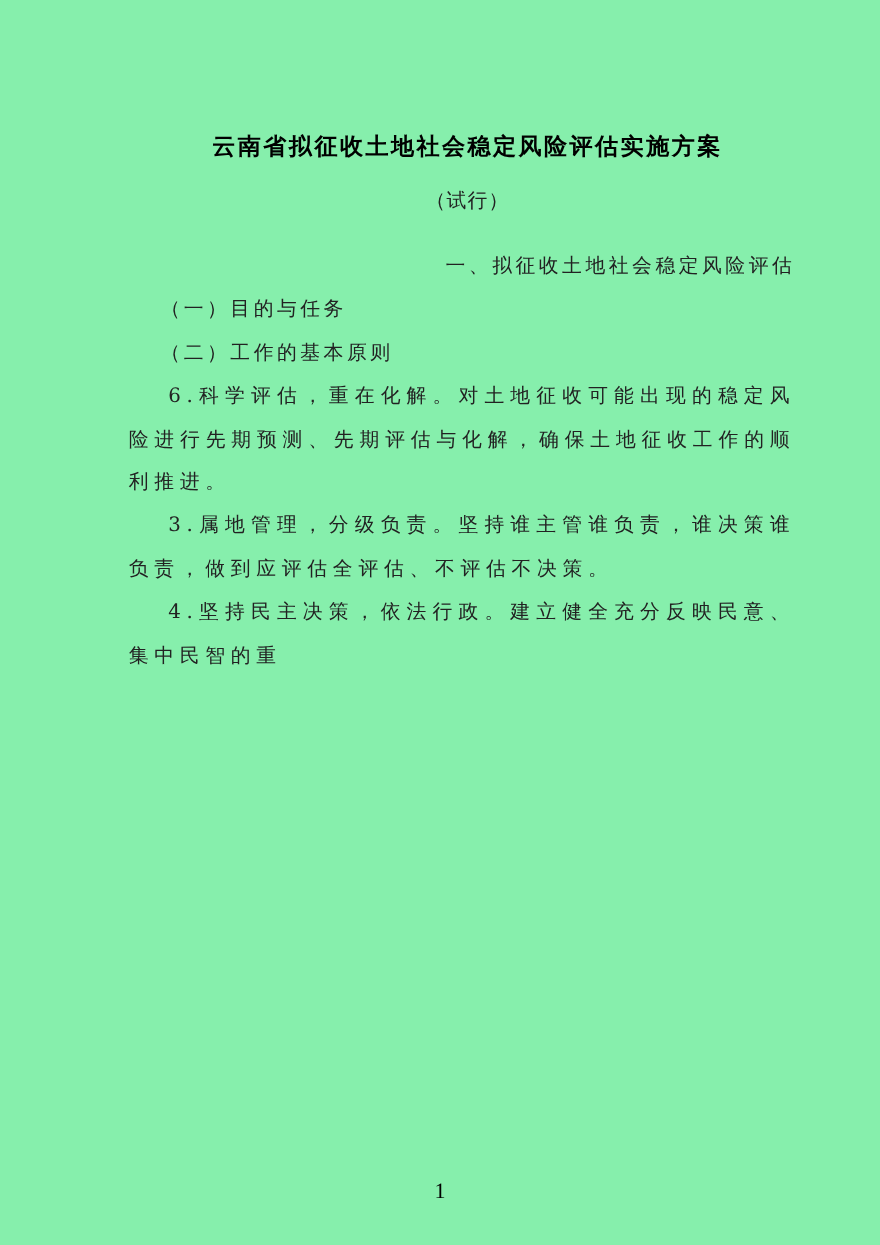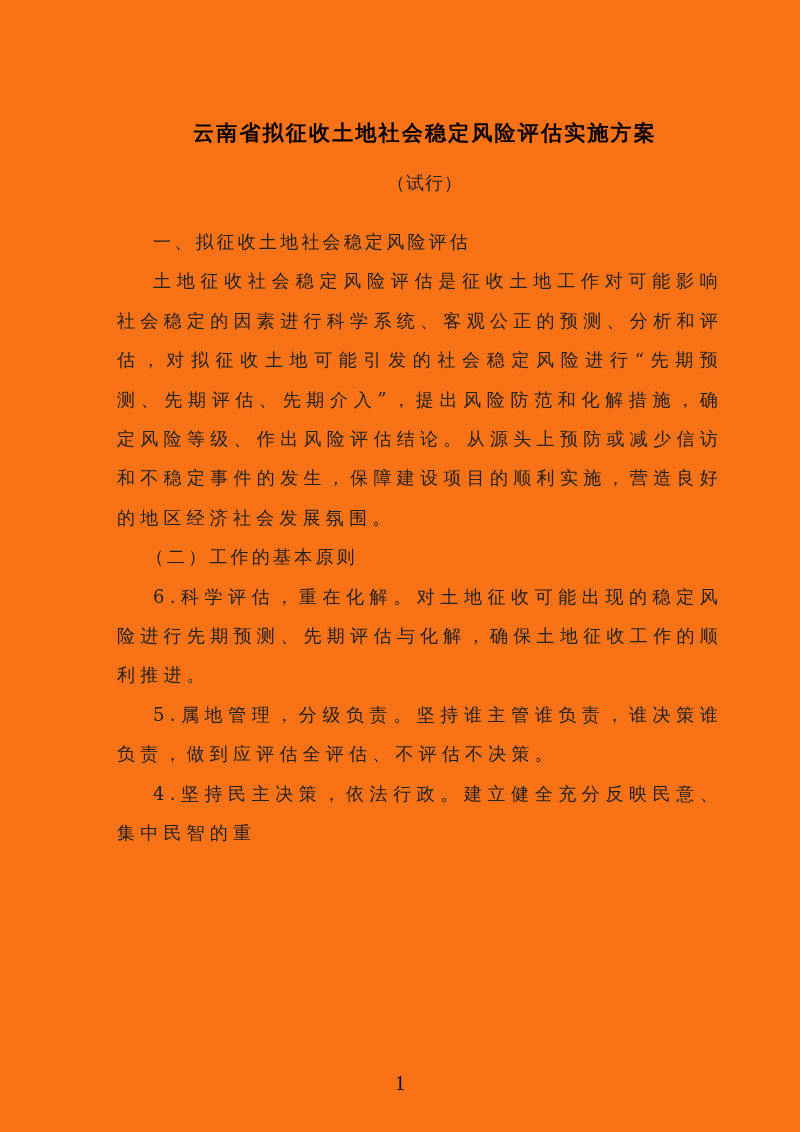--- a/index.html
+++ b/index.html
@@ -14,21 +14,21 @@
     overflow: hidden;
     font-family: "DejaVu Serif", "Liberation Serif", serif;
     color: #1a1a1a;
   }
   .page {
     position: absolute;
     left: 0;
     top: 0;
     width: 800px;
     height: 1132px;
-    background: #f97316;
+    background: #86efac;
   }
   .title {
     position: absolute;
     left: 0;
     top: 118px;
     width: 850px;
     text-align: center;
     font-family: "DejaVu Sans", "Liberation Sans", sans-serif;
     font-weight: bold;
     font-size: 21px;
@@ -58,21 +58,21 @@
     line-height: 39.4px;
     color: #222;
   }
   .para {
     margin: 0;
     text-indent: 2em;
     letter-spacing: 5.2px;
     text-align: justify;
     text-align-last: left;
   }
-  .heading-1 { margin: 0; text-indent: 2em; letter-spacing: 3.2px; }
+  .heading-1 { margin: 0; text-indent: 2em; letter-spacing: 3.2px; text-align: right; }
   .heading-2 { margin: 0; text-indent: 1.6em; letter-spacing: 3.2px; }
   .page-number {
     position: absolute;
     left: 0;
     width: 800px;
     top: 1072px;
     text-align: center;
     font-family: "Liberation Serif", "DejaVu Serif", serif;
     font-size: 20px;
     color: #000;
@@ -80,21 +80,21 @@
 </style>
 </head>
 <body>
 
 <div class="page">
   <div class="title">云南省拟征收土地社会稳定风险评估实施方案</div>
   <div class="subtitle">（试行）</div>
 
   <div class="body-text">
     <p class="heading-1">一、拟征收土地社会稳定风险评估</p>
-    <p class="para">土地征收社会稳定风险评估是征收土地工作对可能影响社会稳定的因素进行科学系统、客观公正的预测、分析和评估，对拟征收土地可能引发的社会稳定风险进行“先期预测、先期评估、先期介入”，提出风险防范和化解措施，确定风险等级、作出风险评估结论。从源头上预防或减少信访和不稳定事件的发生，保障建设项目的顺利实施，营造良好的地区经济社会发展氛围。</p>
+    <p class="heading-2">（一）目的与任务</p>
     <p class="heading-2">（二）工作的基本原则</p>
     <p class="para">6.科学评估，重在化解。对土地征收可能出现的稳定风险进行先期预测、先期评估与化解，确保土地征收工作的顺利推进。</p>
-    <p class="para">5.属地管理，分级负责。坚持谁主管谁负责，谁决策谁负责，做到应评估全评估、不评估不决策。</p>
+    <p class="para">3.属地管理，分级负责。坚持谁主管谁负责，谁决策谁负责，做到应评估全评估、不评估不决策。</p>
     <p class="para">4.坚持民主决策，依法行政。建立健全充分反映民意、集中民智的重</p>
   </div>
 
   <div class="page-number">1</div>
 </div>
 
 </body></html>

